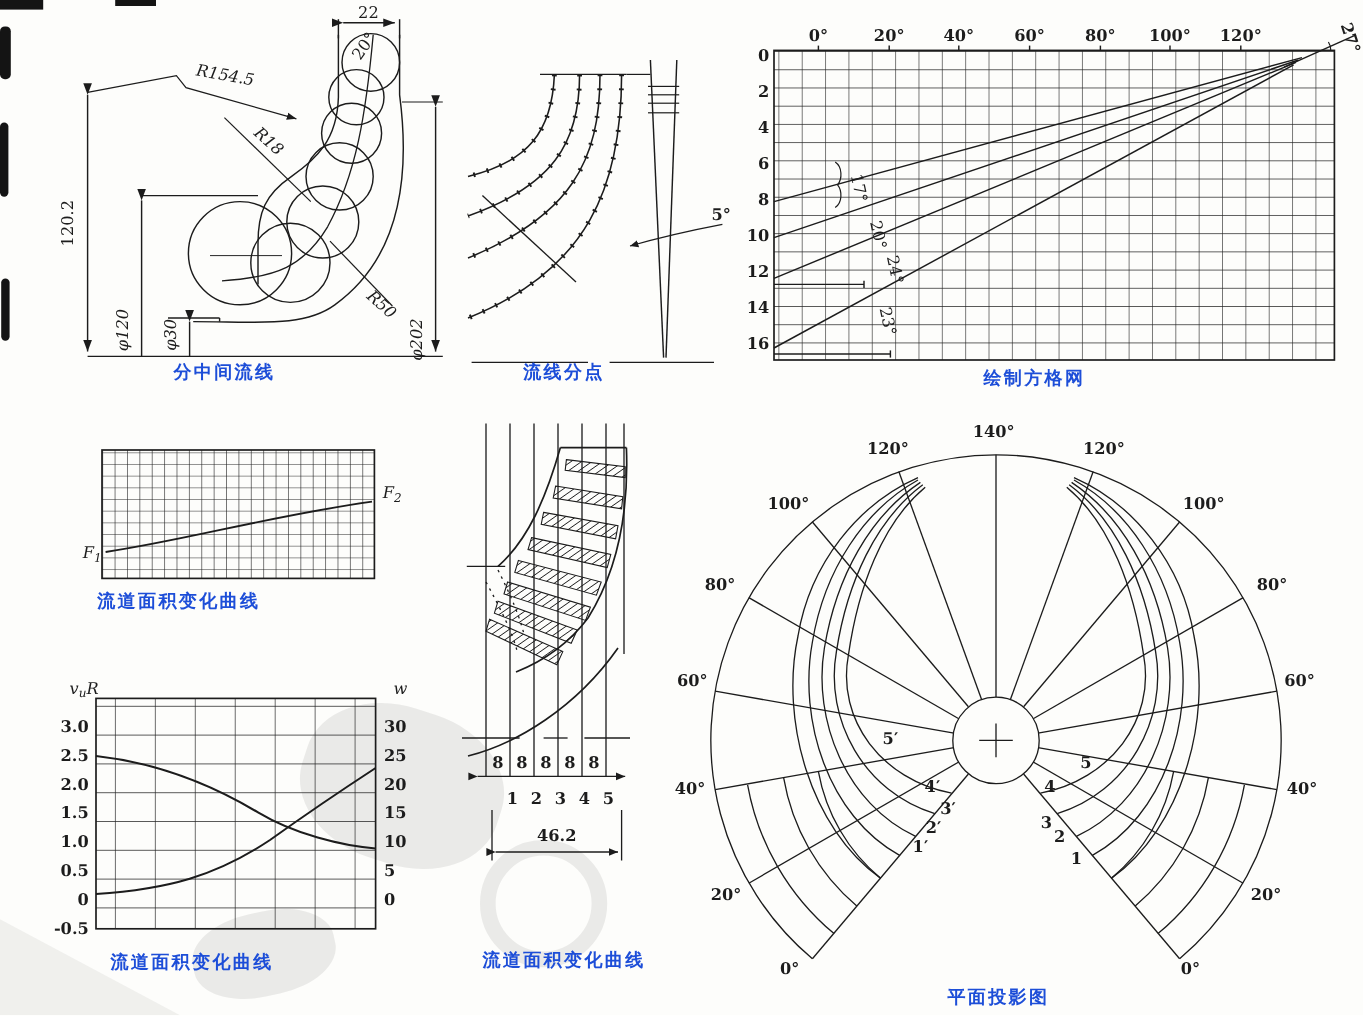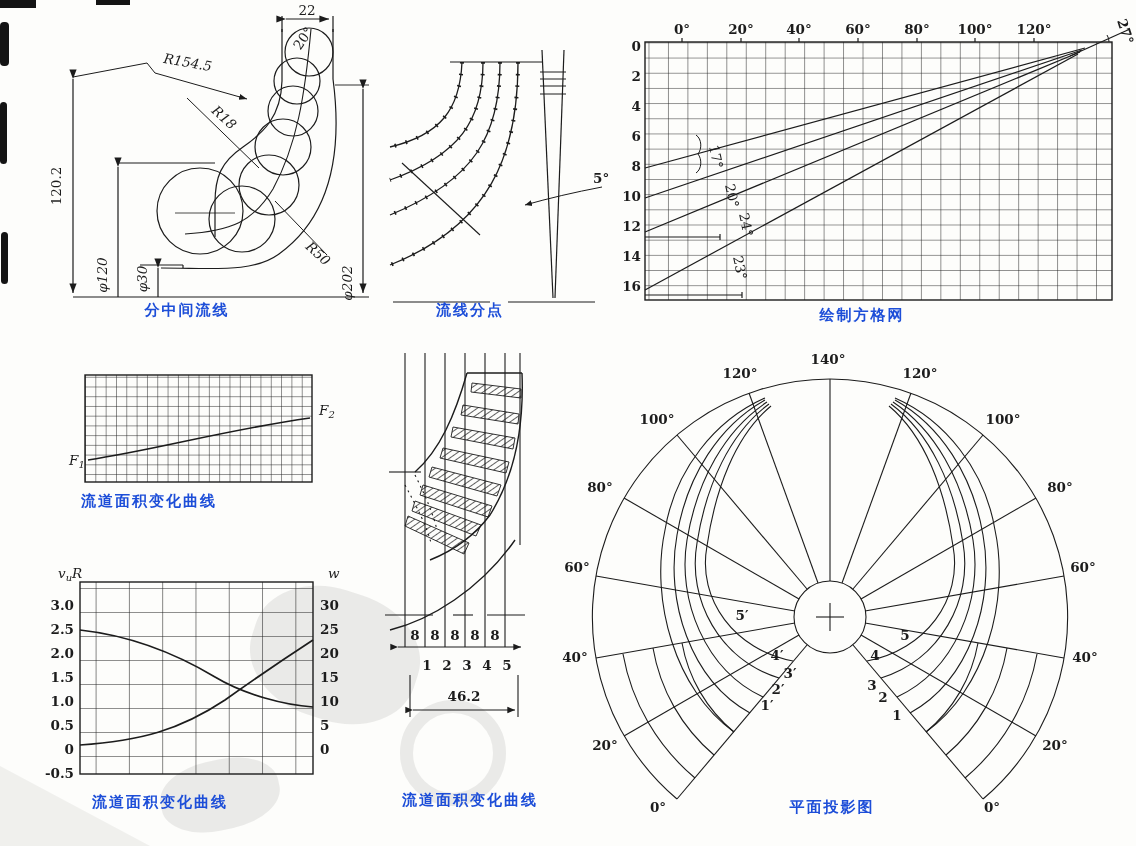--- a/index.html
+++ b/index.html
@@ -361,15 +361,15 @@
     <text x="317" y="340" text-anchor="middle" font-weight="bold">3</text>
     <text x="328" y="352" text-anchor="middle" font-weight="bold">2</text>
     <text x="342" y="370" text-anchor="middle" font-weight="bold">1</text>
 
     <text x="187" y="270" text-anchor="middle" font-weight="bold">5′</text>
     <text x="222" y="310" text-anchor="middle" font-weight="bold">4′</text>
     <text x="235" y="328" text-anchor="middle" font-weight="bold">3′</text>
     <text x="223" y="344" text-anchor="middle" font-weight="bold">2′</text>
     <text x="212" y="360" text-anchor="middle" font-weight="bold">1′</text>
   </svg>
-  <div class="cap" style="left:832px;top:798px;">平面投影图</div>
+  <div class="cap" style="left:832px;top:822px;">平面投影图</div>
 
 </div>
 
 </body></html>

